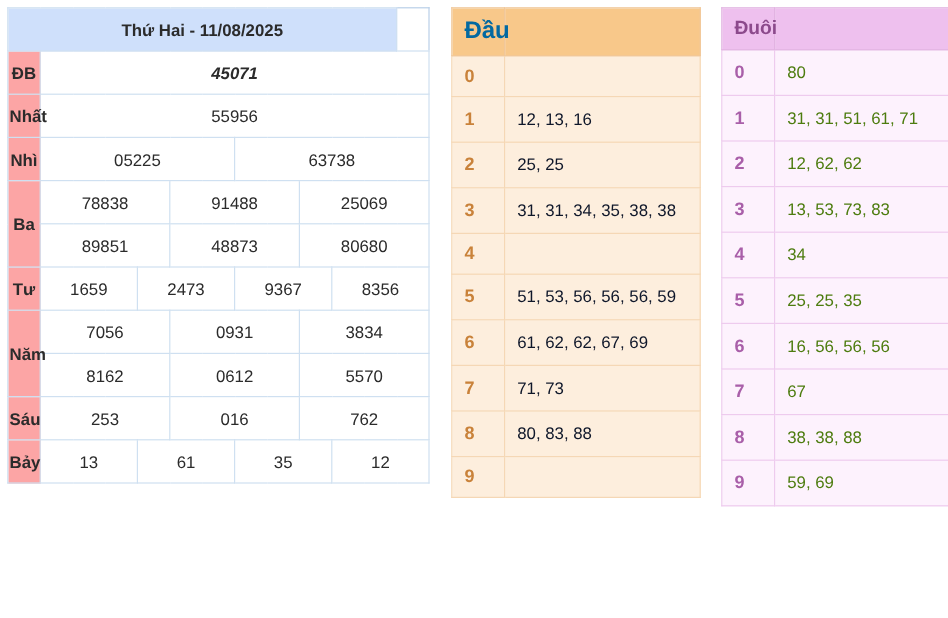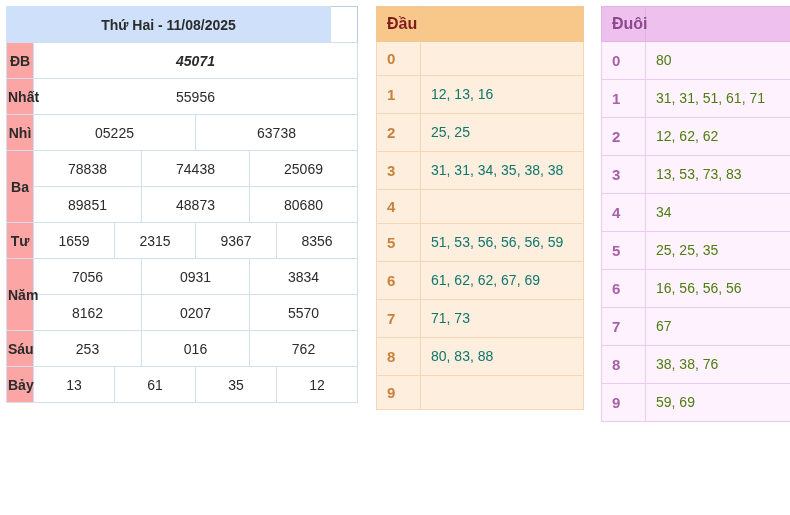--- a/index.html
+++ b/index.html
@@ -62,22 +62,22 @@
   
   .dau-wrap { margin-left: 18px; width: 210px; }
   table.dau {
     width: 208px;
     border-collapse: collapse;
     table-layout: fixed;
     border: 1px solid #f0c79a;
   }
   table.dau th {
     background: #f8c88a;
-    color: #7f1d1d;
-    font-size: 16px;
+    color: #0369a1;
+    font-size: 20px;
     font-weight: bold;
     text-align: left;
     padding: 8px 10px;
     border: 1px solid #f0c79a;
   }
   table.dau th.k { width: 44px; }
   table.dau td {
     border: 1px solid #f5d7b5;
     background: #fdeedd;
     font-size: 14px;
@@ -85,21 +85,21 @@
     padding: 8px 10px;
     vertical-align: middle;
   }
   table.dau td.k {
     width: 44px;
     color: #c9823a;
     font-weight: bold;
     font-size: 15px;
     text-align: left;
   }
-  table.dau td.v { color: #0f766e; line-height: 1.5; }
+  table.dau td.v { color: #0f172a; line-height: 1.5; }
 
   
   .duoi-wrap { margin-left: 17px; width: 190px; }
   table.duoi {
     width: 190px;
     border-collapse: collapse;
     table-layout: fixed;
     border: 1px solid #e2b3e2;
   }
   table.duoi th {
@@ -152,46 +152,46 @@
 
         <tr>
           <td class="label">Nhì</td>
           <td class="val" colspan="6">05225</td>
           <td class="val" colspan="6">63738</td>
         </tr>
 
         <tr>
           <td class="label" rowspan="2">Ba</td>
           <td class="val" colspan="4">78838</td>
-          <td class="val" colspan="4">74438</td>
+          <td class="val" colspan="4">91488</td>
           <td class="val" colspan="4">25069</td>
         </tr>
         <tr>
           <td class="val" colspan="4">89851</td>
           <td class="val" colspan="4">48873</td>
           <td class="val" colspan="4">80680</td>
         </tr>
 
         <tr>
           <td class="label">Tư</td>
           <td class="val" colspan="3">1659</td>
-          <td class="val" colspan="3">2315</td>
+          <td class="val" colspan="3">2473</td>
           <td class="val" colspan="3">9367</td>
           <td class="val" colspan="3">8356</td>
         </tr>
 
         <tr>
           <td class="label" rowspan="2">Năm</td>
           <td class="val" colspan="4">7056</td>
           <td class="val" colspan="4">0931</td>
           <td class="val" colspan="4">3834</td>
         </tr>
         <tr>
           <td class="val" colspan="4">8162</td>
-          <td class="val" colspan="4">0207</td>
+          <td class="val" colspan="4">0612</td>
           <td class="val" colspan="4">5570</td>
         </tr>
 
         <tr>
           <td class="label">Sáu</td>
           <td class="val" colspan="4">253</td>
           <td class="val" colspan="4">016</td>
           <td class="val" colspan="4">762</td>
         </tr>
 
@@ -291,21 +291,21 @@
         <tr>
           <td class="k">6</td>
           <td class="v">16, 56, 56, 56</td>
         </tr>
         <tr>
           <td class="k">7</td>
           <td class="v">67</td>
         </tr>
         <tr>
           <td class="k">8</td>
-          <td class="v">38, 38, 76</td>
+          <td class="v">38, 38, 88</td>
         </tr>
         <tr>
           <td class="k">9</td>
           <td class="v">59, 69</td>
         </tr>
       </tbody>
     </table>
   </div>
 
 </div>

